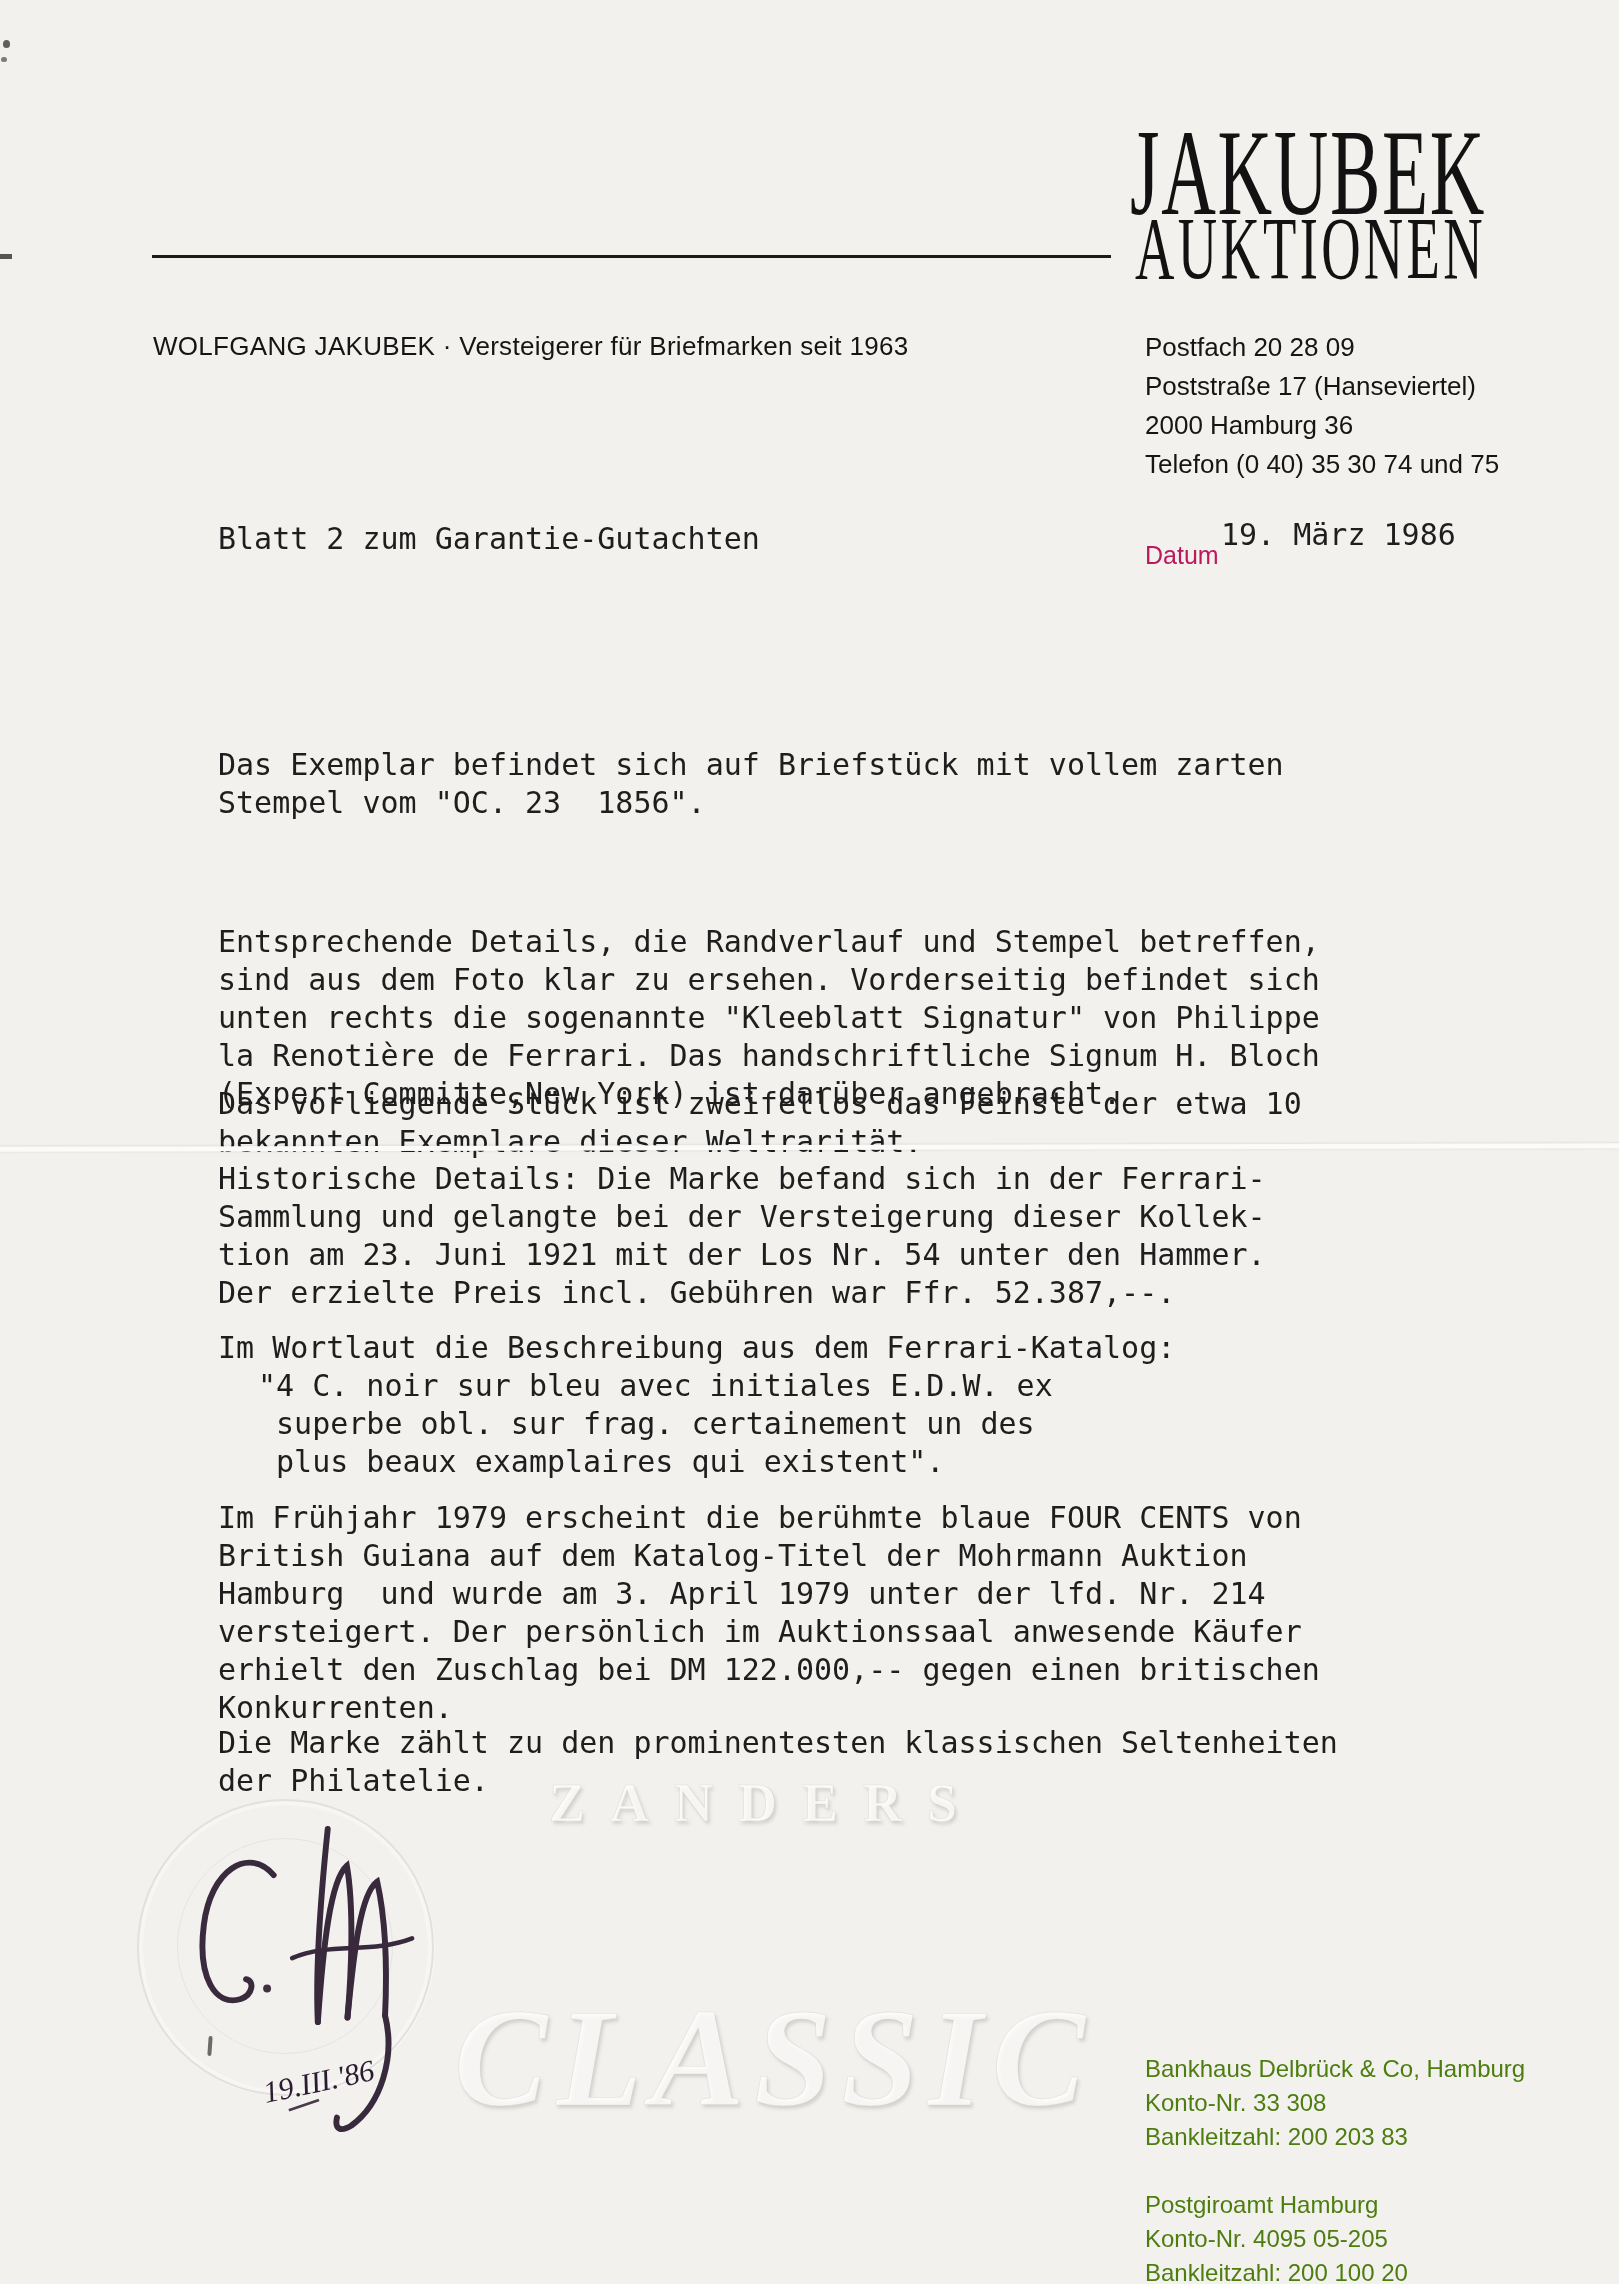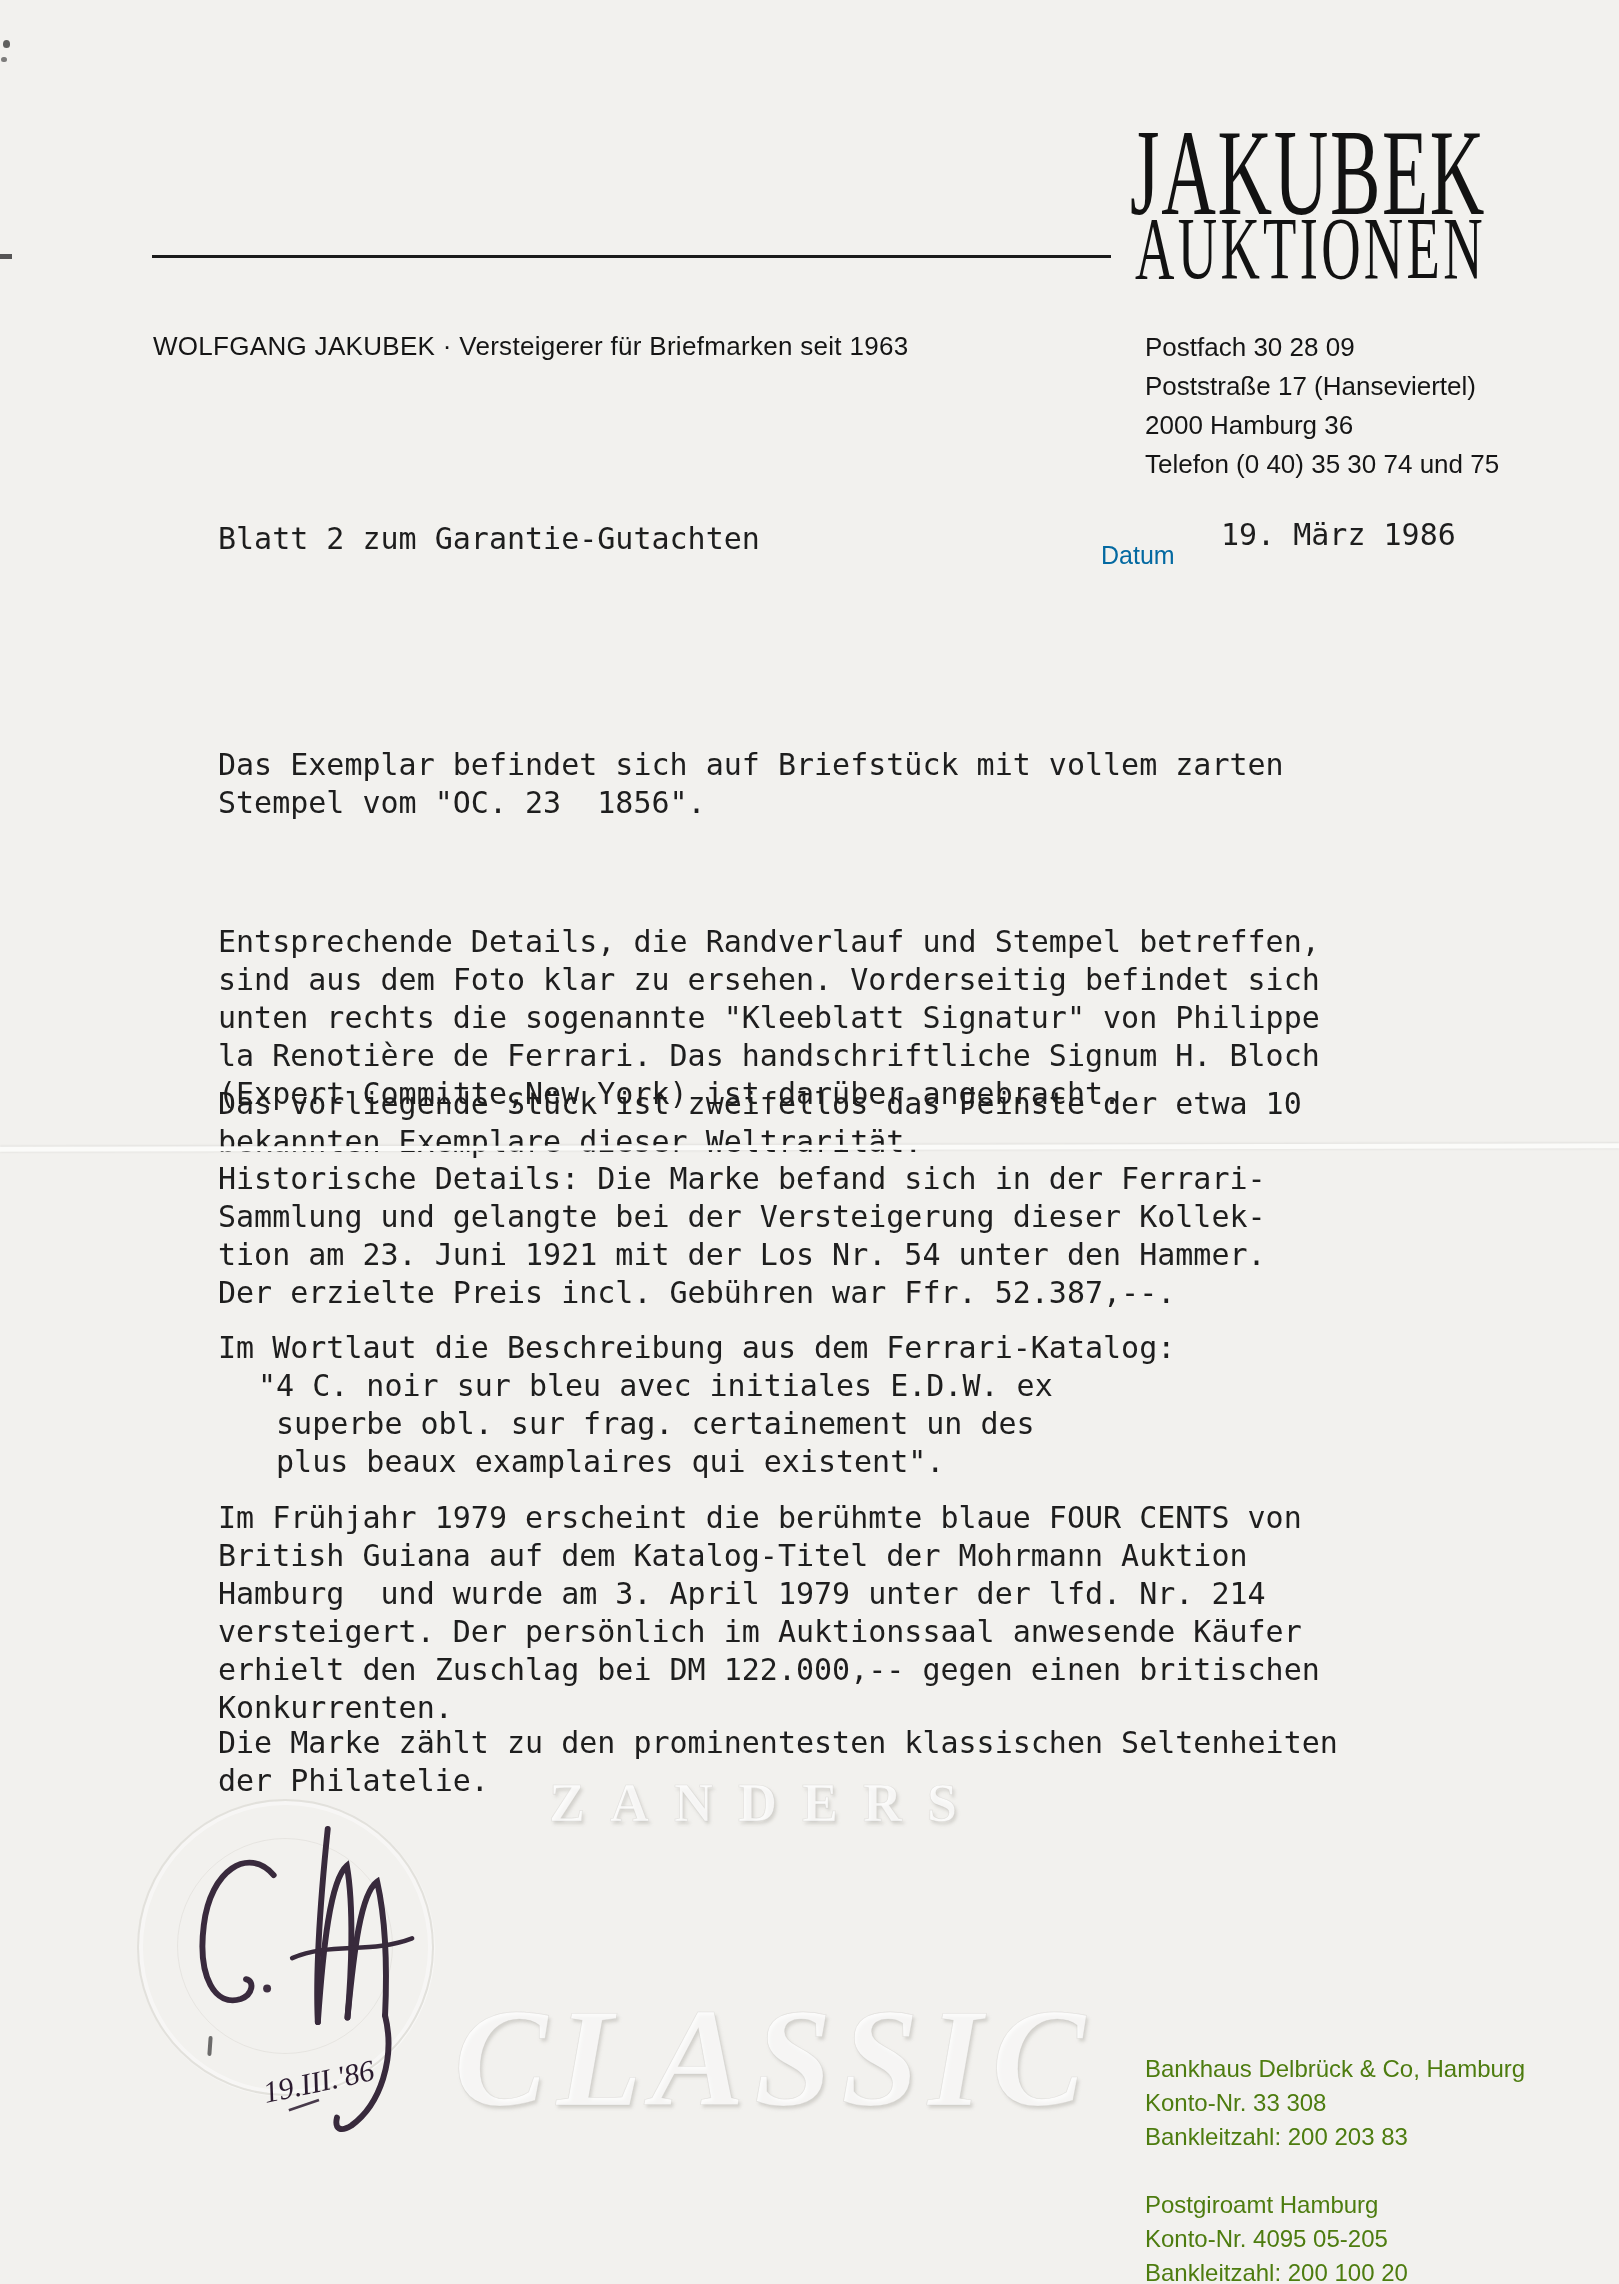--- a/index.html
+++ b/index.html
@@ -35,21 +35,21 @@
   }
   .address div{white-space:nowrap;}
   
   .tw{
     font-family:"DejaVu Sans Mono","Liberation Mono",monospace;
     font-size:30px;line-height:38px;color:#1e1e1e;
     white-space:pre-wrap;
   }
   .subject{position:absolute;left:218px;top:520px;white-space:nowrap;}
   .date-value{position:absolute;left:1221px;top:516px;white-space:nowrap;}
-  .date-label{position:absolute;left:1101px;top:541px;font-size:25px;color:#0369a1;}
+  .date-label{position:absolute;left:1145px;top:541px;font-size:25px;color:#be185d;}
   
   .para{position:absolute;left:218px;}
   #p1{top:746px;} #p2{top:881px;margin-top:42px;} #p3{top:1085px;}
   #p4{top:1160px;} #p5{top:1329px;}
   #quote{top:1367px;left:258px;}
   #p6{top:1499px;} #p7{top:1724px;}
   
   .crease{
     position:absolute;left:0;top:1145px;width:1619px;height:4.6px;
     background:#fbfbf9;
@@ -107,21 +107,21 @@
   <div class="seal-outer"></div>
   <div class="seal-inner"></div>
 
   <div class="logo-line logo-top">JAKUBEK</div>
   <div class="logo-line logo-bottom">AUKTIONEN</div>
   <div class="head-rule"></div>
 
   <div class="proprietor">WOLFGANG JAKUBEK · Versteigerer für Briefmarken seit 1963</div>
 
   <div class="address">
-    <div>Postfach 30 28 09</div>
+    <div>Postfach 20 28 09</div>
     <div>Poststraße 17 (Hanseviertel)</div>
     <div>2000 Hamburg 36</div>
     <div>Telefon (0 40) 35 30 74 und 75</div>
   </div>
 
   <div class="tw subject">Blatt 2 zum Garantie-Gutachten</div>
   <div class="date-label">Datum</div>
   <div class="tw date-value">19. März 1986</div>
 
   <div class="tw para" id="p1">Das Exemplar befindet sich auf Briefstück mit vollem zarten

